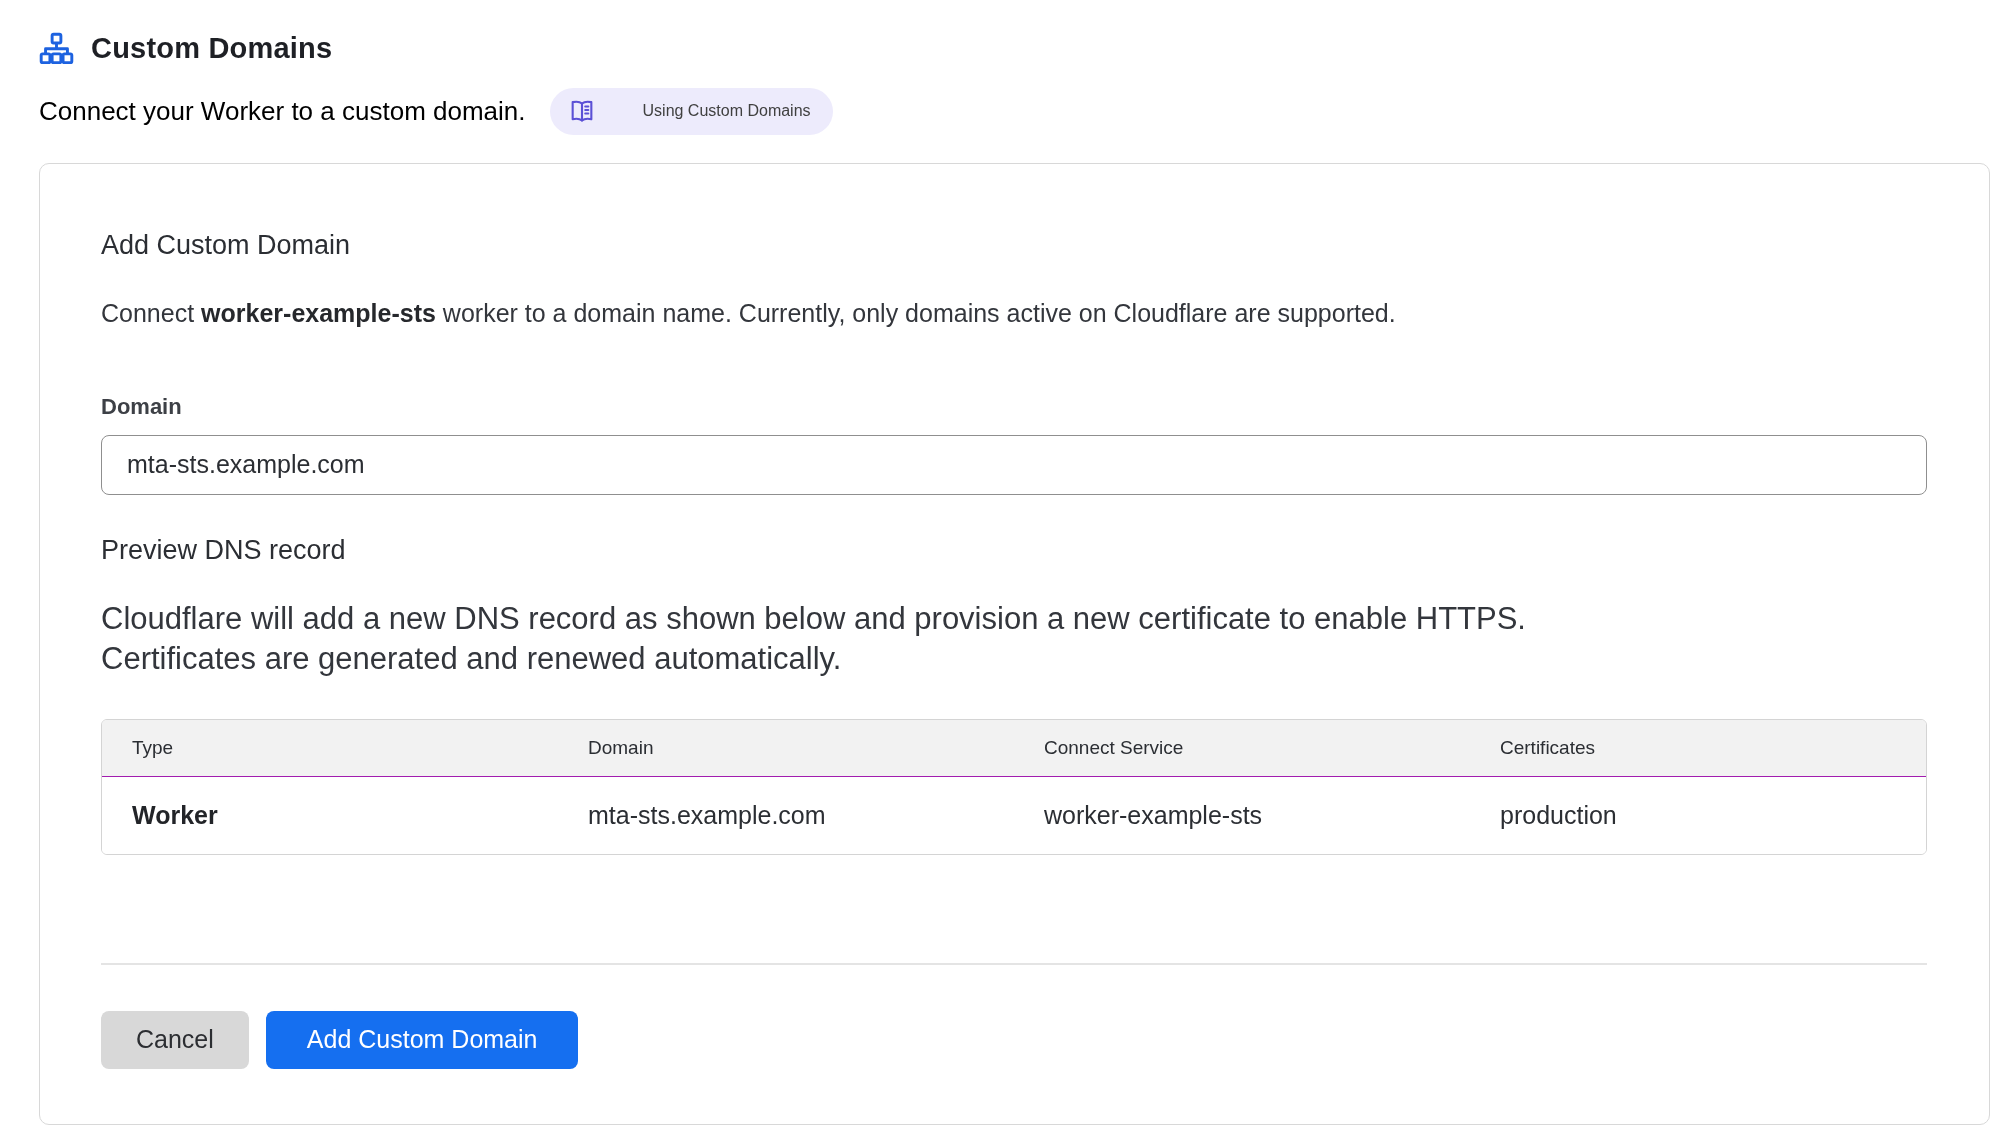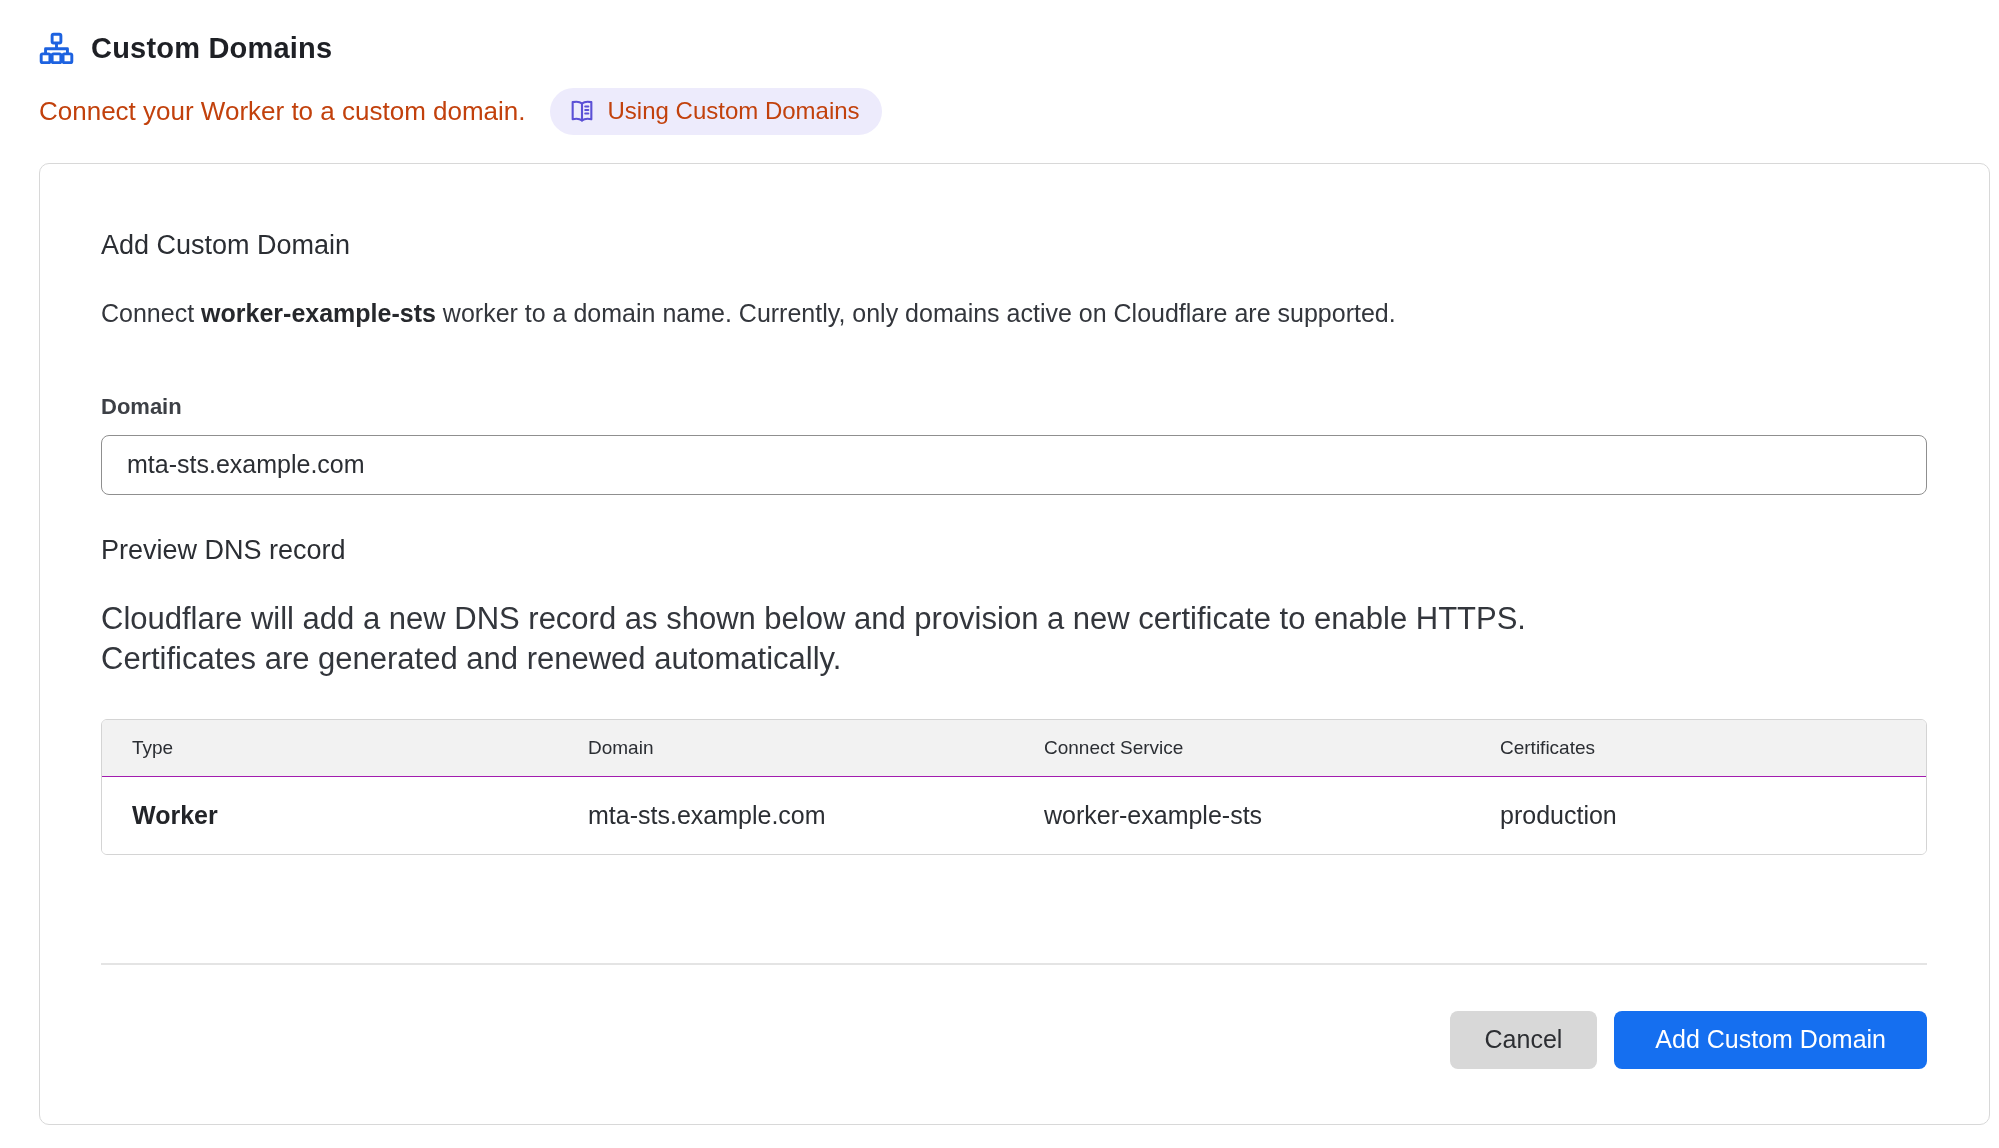--- a/index.html
+++ b/index.html
@@ -29,36 +29,37 @@
     letter-spacing: 0.2px;
   }
   .subtitle-row {
     display: flex;
     align-items: center;
     gap: 24px;
     margin-top: 21px;
   }
   .page-subtitle {
     font-size: 26px;
-    color: #c2410c;
+    color: #000000;
   }
   .docs-badge {
     display: inline-flex;
     align-items: center;
     gap: 12px;
     background: #edebfc;
     border-radius: 25px;
     padding: 9px 22px 10px 18px;
     text-decoration: none;
     cursor: pointer;
   }
   .book-icon svg { width: 28px; height: 28px; display: block; }
   .docs-badge .docs-label {
-    font-size: 24px;
-    color: #c2410c;
+    font-size: 16px;
+    color: #404040;
+    margin-left: 35px;
   }
   
   .card {
     margin-top: 28px;
     width: 1951px;
     height: 962px;
     background: #ffffff;
     border: 1px solid #d8d8d8;
     border-radius: 10px;
     padding: 66px 62px 58px 61px;
@@ -133,21 +134,20 @@
   table.dns-table td.cell-type { font-weight: 700; color: #222428; }
   
   .footer-divider {
     margin-top: 108px;
     border: none;
     border-top: 2px solid #e4e4e4;
   }
   .actions {
     margin-top: 46px;
     display: flex;
-    justify-content: flex-end;
     gap: 17px;
   }
   .btn {
     height: 58px;
     border: none;
     border-radius: 8px;
     font-family: "Liberation Sans", "DejaVu Sans", sans-serif;
     font-size: 25px;
     cursor: pointer;
     display: inline-flex;

